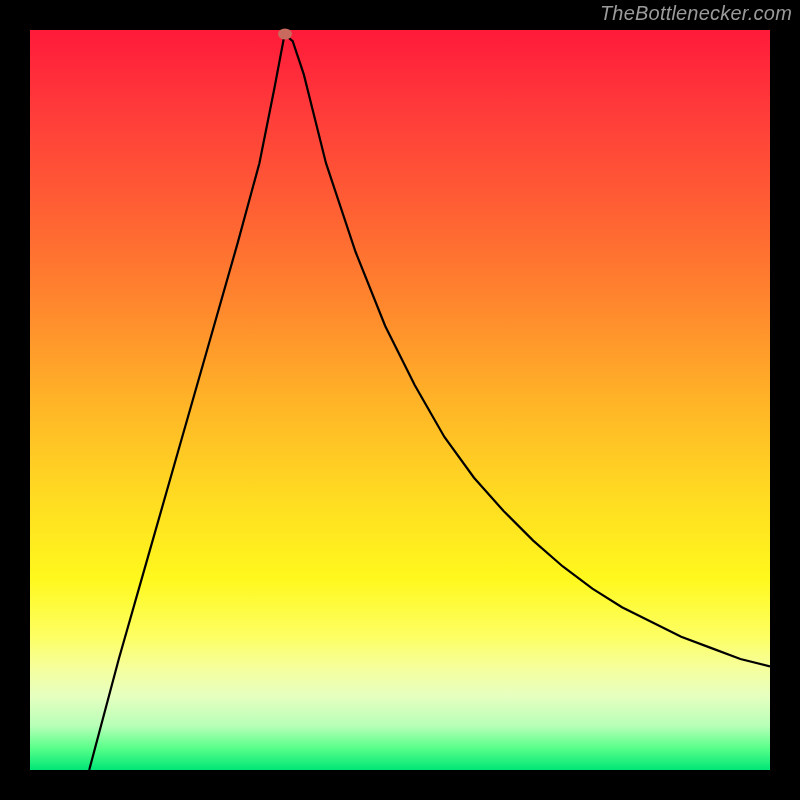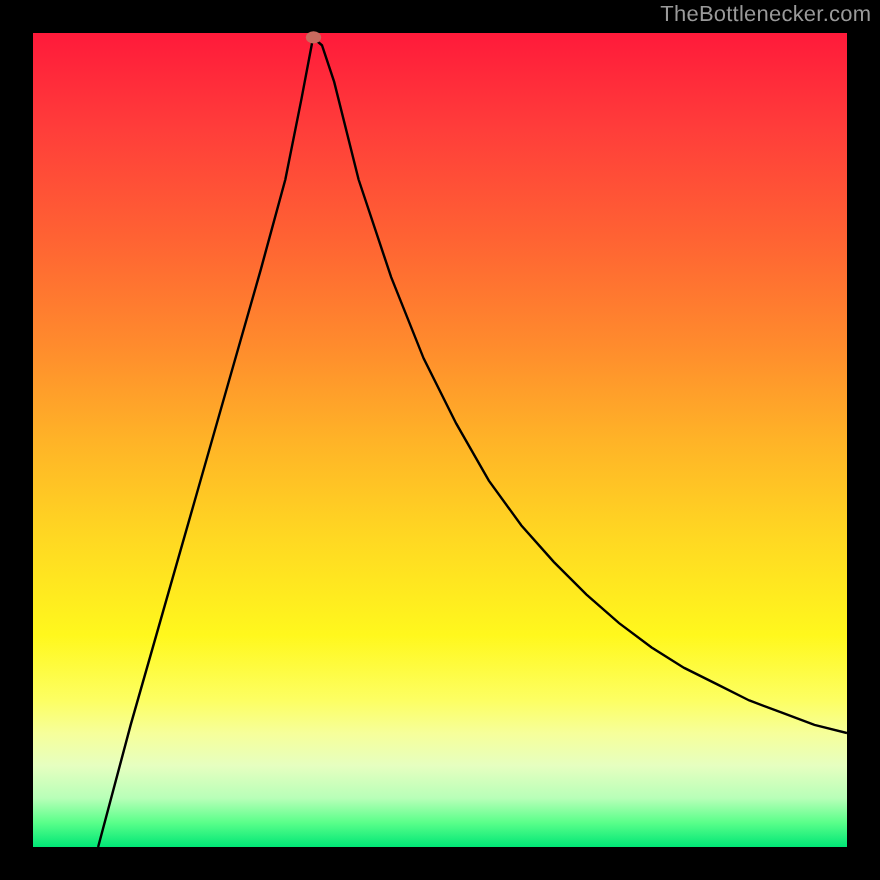--- a/index.html
+++ b/index.html
@@ -11,20 +11,21 @@
     overflow: hidden;
     font-family: Arial, Helvetica, sans-serif;
   }
   .frame {
     position: absolute;
     top: 0;
     left: 0;
     width: 800px;
     height: 592px;
     background: #000;
+    font-style: italic;
   }
   .plot-area {
     position: absolute;
     top: 30px;
     left: 30px;
     width: 740px;
     height: 740px;
     background: linear-gradient(
       to bottom,
       #ff1a3a 0%,

